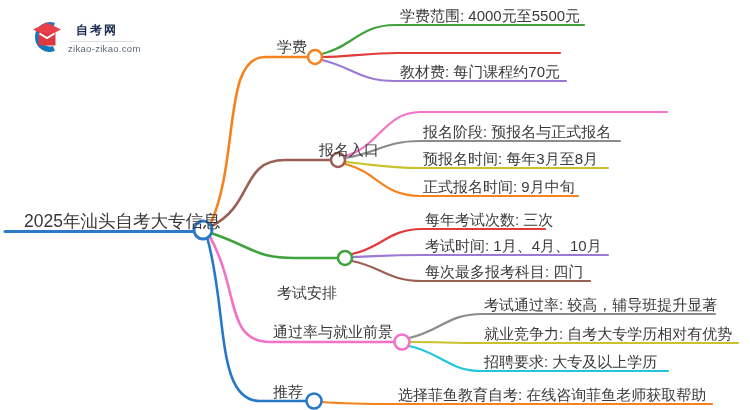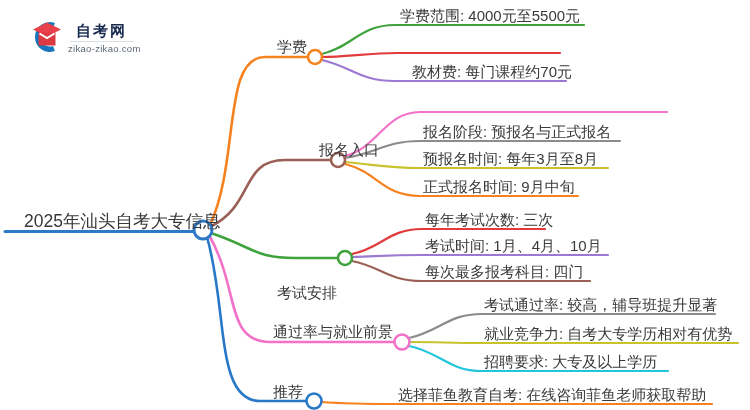--- a/index.html
+++ b/index.html
@@ -7,21 +7,21 @@
   #stage{position:relative;width:750px;height:410px;background:#ffffff;overflow:hidden;}
   #mindmap-svg{position:absolute;left:0;top:0;z-index:1;}
   #labels{position:absolute;left:0;top:0;width:750px;height:410px;z-index:2;pointer-events:none;}
   .label{position:absolute;white-space:nowrap;color:#3a3a3a;pointer-events:auto;}
   .label.leaf{font-size:15px;line-height:18px;}
   .label.branch{font-size:15px;line-height:19px;}
   .label.root{font-size:17.5px;line-height:20px;color:#383838;}
   
   #logo{position:absolute;left:30px;top:19px;width:130px;height:40px;z-index:3;}
   #logo-icon{position:absolute;left:0;top:1px;}
-  #logo-title{position:absolute;left:46px;top:3px;font-size:15px;font-weight:bold;color:#182a4e;letter-spacing:2px;}
+  #logo-title{position:absolute;left:46px;top:3px;font-size:12px;font-weight:bold;color:#182a4e;letter-spacing:2px;}
   #logo-sep{position:absolute;left:40px;top:22px;width:64px;height:1px;background:#d9dee3;}
   #logo-url{position:absolute;left:38px;top:24px;font-size:9.5px;color:#5c6774;letter-spacing:.3px;}
 </style>
 </head>
 <body>
 
 <div id="stage">
 
   <div id="logo">
     <svg id="logo-icon" width="34" height="32" viewBox="0 0 34 32">
@@ -59,21 +59,21 @@
       <path d="M409,346 C440,352 448,371 482,371 L668,371" fill="none" stroke="#21c5dc" stroke-width="2.2" stroke-linecap="round"></path>
       <circle cx="402" cy="342" r="7.5" fill="#ffffff" stroke="#f272c8" stroke-width="2.6"></circle>
       <path d="M207,237 C228,310 215,401 260,401 L306,401" fill="none" stroke="#2878c8" stroke-width="2.6" stroke-linecap="round"></path>
       <path d="M321,402 C350,404 365,404 394,404 L712,404" fill="none" stroke="#f5821f" stroke-width="2.2" stroke-linecap="round"></path>
       <circle cx="314" cy="401" r="7.5" fill="#ffffff" stroke="#2878c8" stroke-width="2.6"></circle>
       <circle cx="203" cy="230" r="9" fill="#ffffff" stroke="#2e79c6" stroke-width="3"></circle>
     </svg>
   <div id="labels">
       <div class="label root" style="left: 24px; top: 211px;">2025年汕头自考大专信息</div>
       <div class="label leaf" style="left: 400px; top: 7px;">学费范围: 4000元至5500元</div>
-      <div class="label leaf" style="left: 400px; top: 63px; margin-left: 12px;">教材费: 每门课程约70元</div>
+      <div class="label leaf" style="left: 400px; top: 63px;">教材费: 每门课程约70元</div>
       <div class="label branch" style="left: 277px; top: 37px;">学费</div>
       <div class="label leaf" style="left: 423px; top: 123px;">报名阶段: 预报名与正式报名</div>
       <div class="label leaf" style="left: 423px; top: 150px;">预报名时间: 每年3月至8月</div>
       <div class="label leaf" style="left: 423px; top: 178px;">正式报名时间: 9月中旬</div>
       <div class="label branch" style="left: 275px; top: 140px; margin-left: 44px;">报名入口</div>
       <div class="label leaf" style="left: 425px; top: 211px;">每年考试次数: 三次</div>
       <div class="label leaf" style="left: 425px; top: 237px;">考试时间: 1月、4月、10月</div>
       <div class="label leaf" style="left: 425px; top: 263px;">每次最多报考科目: 四门</div>
       <div class="label branch" style="left: 277px; top: 239px; margin-top: 44px;">考试安排</div>
       <div class="label leaf" style="left: 484px; top: 296px;">考试通过率: 较高，辅导班提升显著</div>

